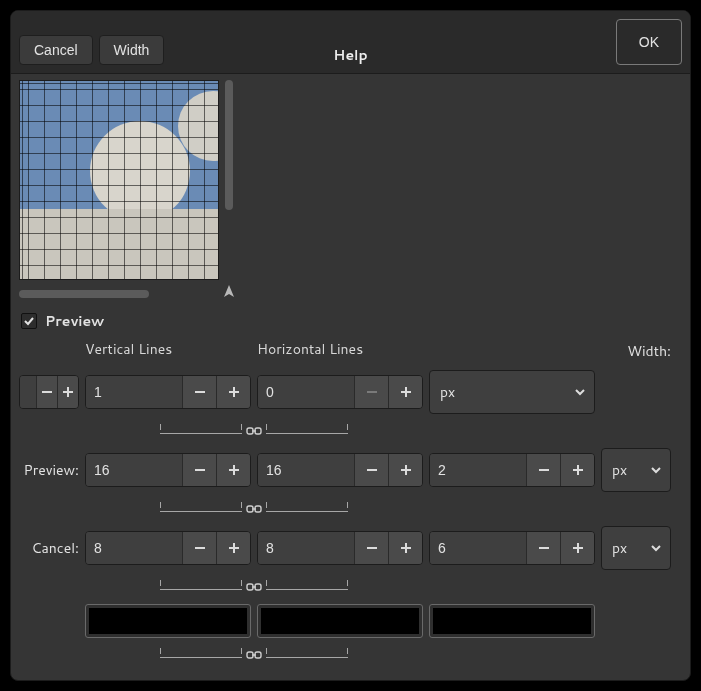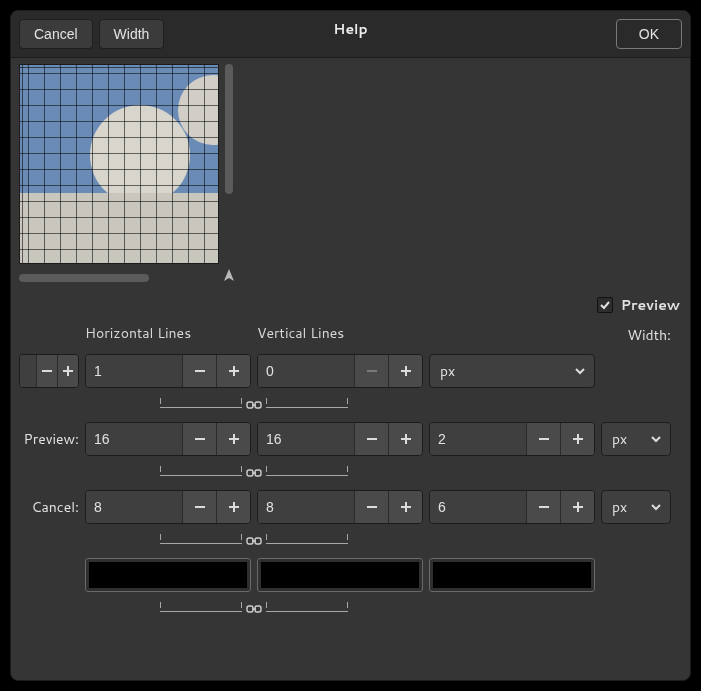--- a/index.html
+++ b/index.html
@@ -17,21 +17,21 @@
     border: 1px solid #1c1c1c;
     border-radius: 8px;
     width: 100%;
     height: 100%;
     overflow: hidden;
     display: flex;
     flex-direction: column;
   }
   .header {
     display: flex;
-    align-items: flex-start;
+    align-items: flex-end;
     padding: 8px 8px;
     background: #2a2a2a;
     border-bottom: 1px solid #1c1c1c;
     position: relative;
   }
   .header .title {
     position: absolute;
     left: 0; right: 0;
     text-align: center;
     font-weight: 600;
@@ -44,21 +44,21 @@
     color: #e2e2e2;
     padding: 6px 14px;
     border-radius: 4px;
     font-size: 14px;
     cursor: pointer;
   }
   .btn + .btn { margin-left: 6px; }
   .btn.primary {
     background: transparent;
     border: 1px solid #7a7a7a;
-    padding: 6px 22px;
+    padding: 14px 22px;
     margin-left: auto;
     position: relative;
     z-index: 1;
   }
   .btn.hgroup-left { position: relative; z-index: 1; }
   .body {
     padding: 6px 8px 8px 8px;
     flex: 1;
   }
   .preview-wrap {
@@ -124,21 +124,20 @@
     color: #b8b8b8;
     font-size: 16px;
     user-select: none;
     margin-left: 62px;
   }
   .checkbox-row {
     display: flex;
     align-items: center;
     gap: 8px;
     padding: 6px 2px 10px 2px;
-    justify-content: flex-end;
   }
   .checkbox {
     width: 16px; height: 16px;
     border: 1px solid #111;
     background: #2d2d2d;
     display: flex;
     align-items: center;
     justify-content: center;
     font-size: 12px;
     color: #e2e2e2;
@@ -188,21 +187,21 @@
     border-left: 1px solid #2a2a2a;
     cursor: pointer;
   }
   .spin .dec svg, .spin .inc svg { width: 14px; height: 14px; }
   .spin .dec path, .spin .inc path { stroke: #dcdcdc; stroke-width: 2; fill: none; }
   .spin.dimmed .dec path { stroke: #7a7a7a; }
   .unit {
     display: flex;
     align-items: center;
     justify-content: space-between;
-    height: 34px;
+    height: 44px;
     border: 1px solid #1c1c1c;
     border-radius: 4px;
     background: #3f3f3f;
     padding: 0 8px 0 10px;
     cursor: pointer;
     gap: 8px;
   }
   .unit svg { width: 12px; height: 12px; }
   .unit path { stroke: #dcdcdc; stroke-width: 2; fill: none; }
   .link-row {
@@ -287,23 +286,23 @@
         <svg width="12" height="12" viewBox="0 0 12 12">
             <path d="M2 6 L5 9 L10 3" stroke="#e2e2e2" stroke-width="2" fill="none"></path>
           </svg>
       </div>
       <span class="checkbox-label">Preview</span>
     </div>
 
     <div class="controls">
 
       <div></div>
+      <div class="col-head">Vertical
+Lines</div>
       <div class="col-head">Horizontal
-Lines</div>
-      <div class="col-head">Vertical
 Lines</div>
       <div></div>
 
       <div class="row-label">Width:</div>
       <div class="spin">
         <input value="1" style="">
         <div class="dec">
             <svg viewBox="0 0 14 14">
               <path d="M2 7 H12"></path>
             </svg>

